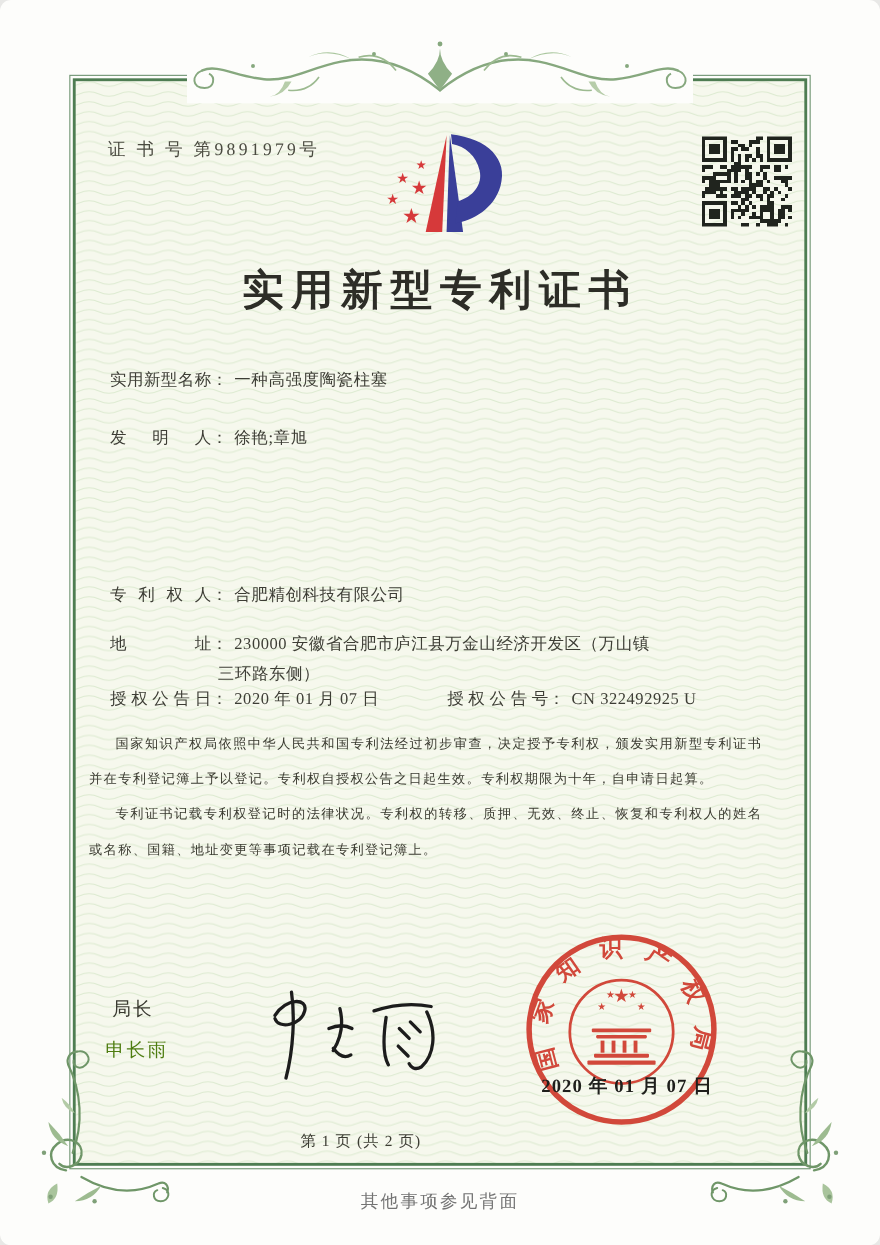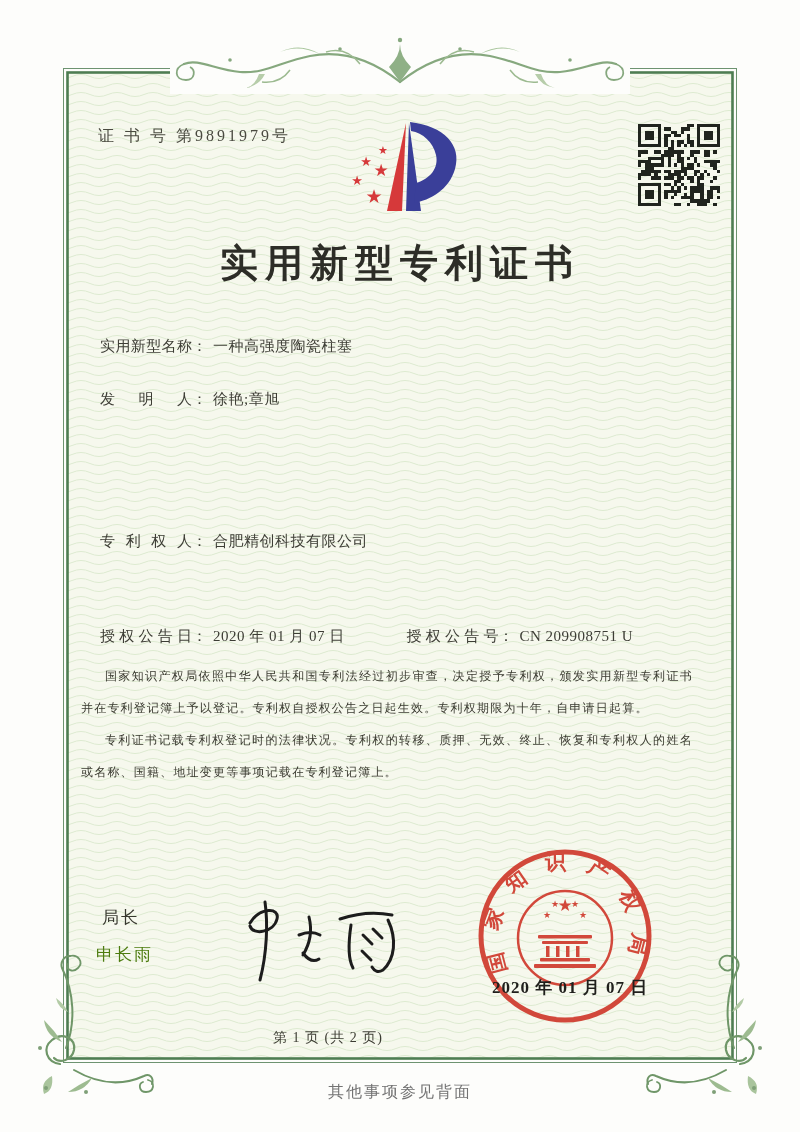--- a/index.html
+++ b/index.html
@@ -1,17 +1,17 @@
 <!DOCTYPE html>
 <html><head>
 <meta charset="utf-8">
 <style>
   html,body{margin:0;padding:0;background:#e8e8e6;}
   .page{position:relative;width:800px;height:1132px;margin:0 auto;background:#fdfdfb;
-        font-family:"Liberation Serif","DejaVu Serif",serif;color:#3d3d35;overflow:hidden;}
+        font-family:"Liberation Serif","DejaVu Serif",serif;color:#3d3d35;overflow:hidden;border-radius:10px;}
   .abs{position:absolute;}
   svg{display:block;}
   
   .cert-no{left:98px;top:126px;font-size:16px;letter-spacing:3px;color:#4a4a40;}
   
   .title{left:0;top:238px;width:800px;text-align:center;font-size:38px;font-weight:bold;
          letter-spacing:7px;color:#2d2d27;}
   
   .frow{left:100px;font-size:15px;line-height:20px;white-space:nowrap;}
   .flabel{display:inline-block;width:92px;text-align:justify;text-align-last:justify;vertical-align:top;}
@@ -417,24 +417,28 @@
 
   <div class="abs frow z1" style="top:336px;">
     <span class="flabel">实用新型名称</span><span class="fcolon">：</span><span class="fval">一种高强度陶瓷柱塞</span>
   </div>
   <div class="abs frow z1" style="top:389px;">
     <span class="flabel">发明人</span><span class="fcolon">：</span><span class="fval">徐艳;章旭</span>
   </div>
   <div class="abs frow z1" style="top:531px;">
     <span class="flabel">专利权人</span><span class="fcolon">：</span><span class="fval">合肥精创科技有限公司</span>
   </div>
+  <div class="abs frow z1" style="top:576px;">
+    <span class="flabel">地址</span><span class="fcolon">：</span><span class="fval">230000 安徽省合肥市庐江县万金山经济开发区（万山镇</span>
+    <div class="fval2">三环路东侧）</div>
+  </div>
   <div class="abs frow z1" style="top:626px;">
     <span class="flabel">授权公告日</span><span class="fcolon">：</span><span class="fval">2020 年 01 月 07 日</span>
     <span class="grant2">
-      <span class="flabel">授权公告号</span><span class="fcolon">：</span><span class="fval">CN 209908751 U</span>
+      <span class="flabel">授权公告号</span><span class="fcolon">：</span><span class="fval">CN 322492925 U</span>
     </span>
   </div>
 
   <div class="abs body-text z1">
     <p>国家知识产权局依照中华人民共和国专利法经过初步审查，决定授予专利权，颁发实用新型专利证书并在专利登记簿上予以登记。专利权自授权公告之日起生效。专利权期限为十年，自申请日起算。</p>
     <p>专利证书记载专利权登记时的法律状况。专利权的转移、质押、无效、终止、恢复和专利权人的姓名或名称、国籍、地址变更等事项记载在专利登记簿上。</p>
   </div>
 
   <div class="abs signer-title z1">局长</div>
   <div class="abs signer-name z1">申长雨</div>

